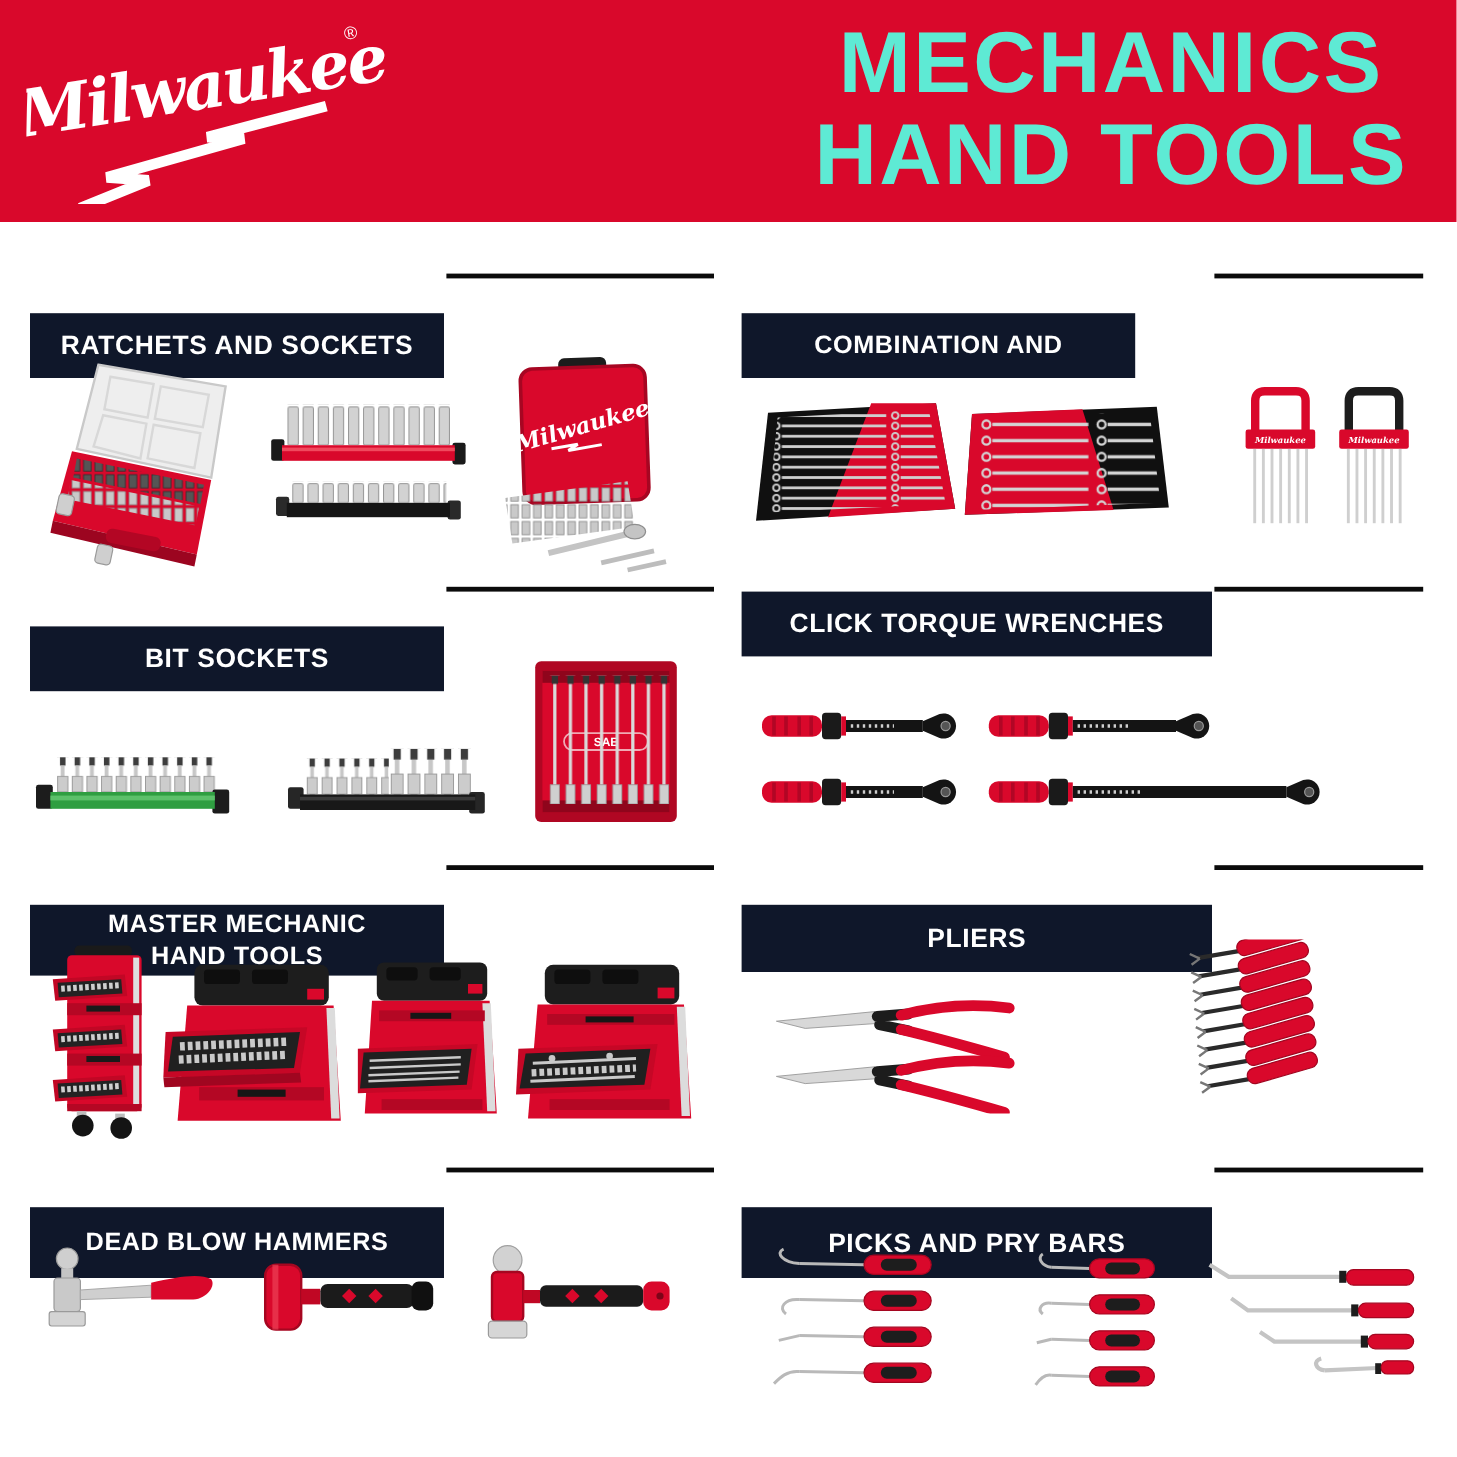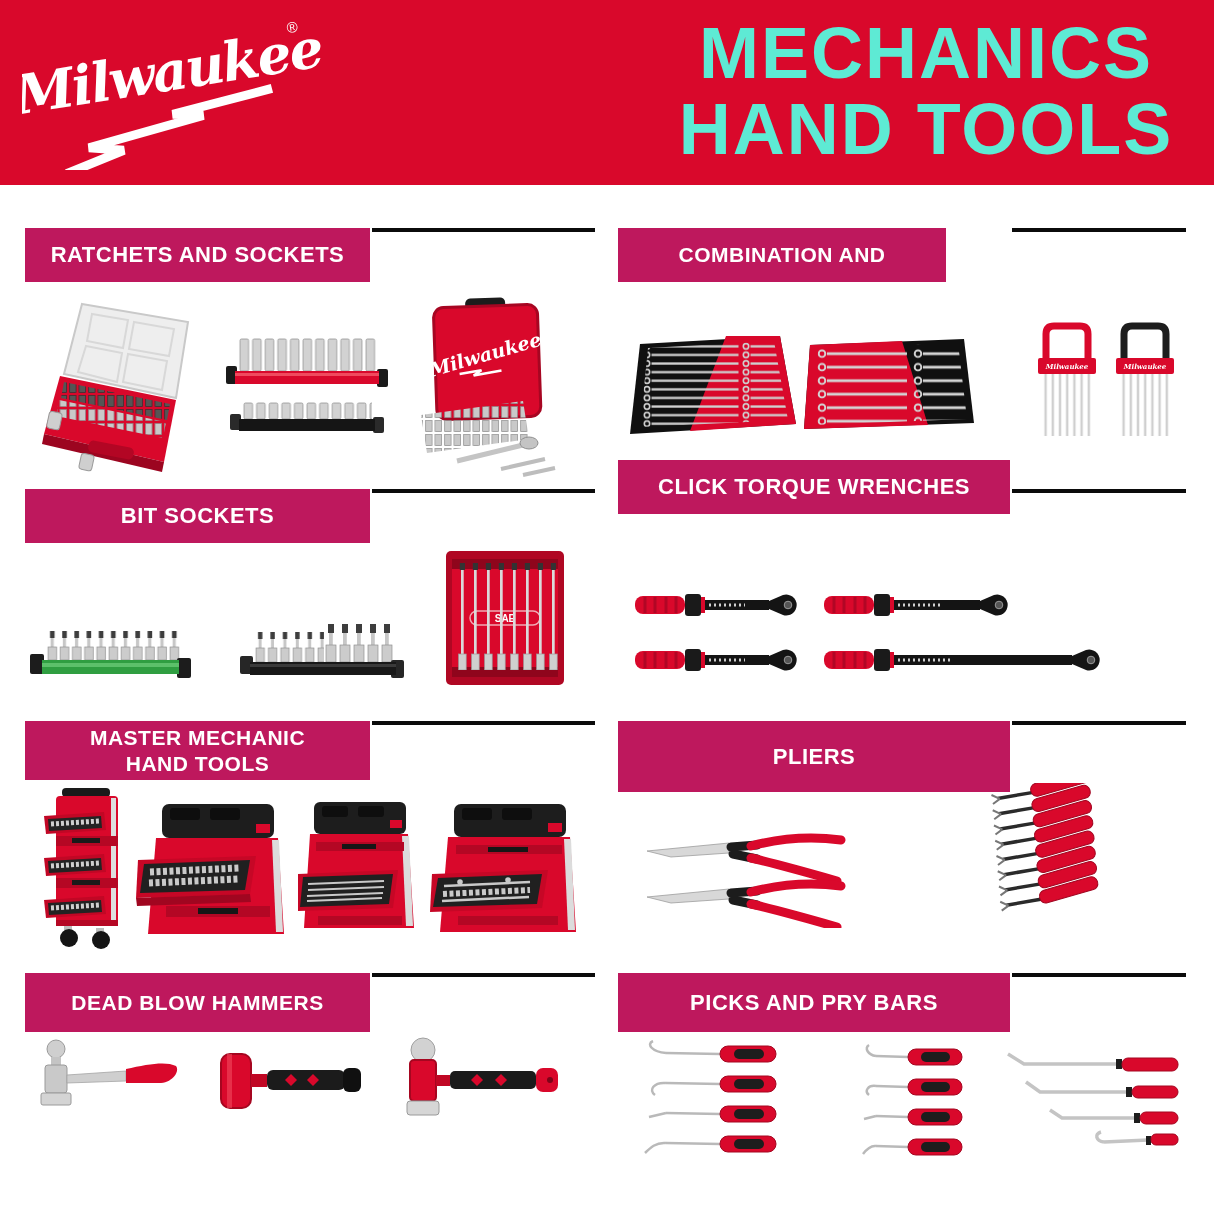--- a/index.html
+++ b/index.html
@@ -3,23 +3,23 @@
 <meta charset="utf-8">
 <style>
   html,body{margin:0;padding:0;background:#fff;}
   #page{position:relative;width:1214px;height:1214px;background:#ffffff;overflow:hidden;
         font-family:"Liberation Sans",sans-serif;}
   
   #banner{position:absolute;left:0;top:0;width:1214px;height:185px;background:#d9082b;}
   #brand-title{position:absolute;left:628px;top:16px;width:596px;text-align:center;color:#5eead4;
         font-weight:bold;font-size:72px;line-height:1.05;letter-spacing:2px;}
   
-  .hdr{position:absolute;background:#be185d;color:#fff;display:flex;flex-direction:column;
+  .hdr{position:absolute;background:#0f172a;color:#fff;display:flex;flex-direction:column;
        justify-content:center;align-items:center;text-align:center;font-weight:bold;
-       letter-spacing:.5px;}
+       letter-spacing:.5px;margin-top:33px;}
   .hdr.one{font-size:22px;}
   .hdr.two{font-size:21px;line-height:1.2;}
   .hdr span:empty{display:none;}
   .rule{position:absolute;height:4px;background:#0b0b0b;}
   .prod{position:absolute;}
   .prod svg{display:block;width:100%;height:100%;}
   #logo{position:absolute;left:22px;top:12px;width:300px;height:158px;}
 </style>
 </head>
 <body>
@@ -385,21 +385,21 @@
         <line x1="13" y1="96" x2="100" y2="92" stroke="#c9c9c9" stroke-width="6" stroke-dasharray="4 2.5"></line>
         <line x1="12" y1="103" x2="99" y2="99" stroke="#c9c9c9" stroke-width="2.5"></line>
         <circle cx="30" cy="84" r="2.8" fill="#c9c9c9"></circle>
           <circle cx="78" cy="82" r="2.8" fill="#c9c9c9"></circle>
         <rect x="28" y="118" width="100" height="9" fill="#b40724"></rect>
       </svg>
     </div>
   </div>
 
   <div>
-    <div class="hdr one" style="top:721px;left:618px;width:392px;height:71px">
+    <div class="hdr one" style="top:721px;left:618px;width:392px;height:56px">
       <span>PLIERS</span>
 
     </div>
     <div class="rule" style="top:721px;left:1012px;width:174px"></div>
 
     <div class="prod" style="left:645px;top:823px;width:205px;height:105px">
       <svg viewBox="0 0 205 105">
         <g>
           <polygon points="2,28 84,20 84,30 26,34" fill="#d8d8d8" stroke="#9d9d9d" stroke-width="0.8"></polygon>
           <path d="M86,24 L112,22 M88,31 L112,36" stroke="#1c1c1c" stroke-width="9" stroke-linecap="round"></path>

